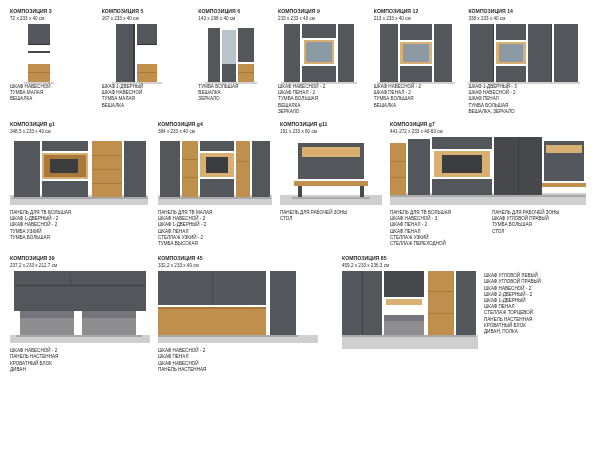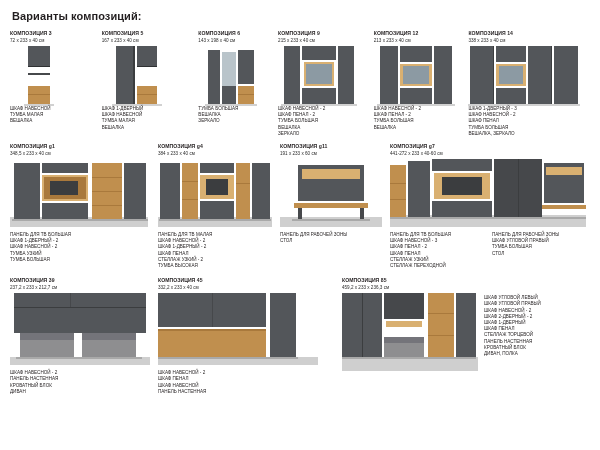--- a/index.html
+++ b/index.html
@@ -63,21 +63,20 @@
   .sofa-d { background: #74747a; }
   .floor  { background: #cfcfcf; }
   .shadow { background: rgba(0,0,0,0.18); }
   .line-d { background: #2f3133; }
 </style>
 </head>
 <body>
 
 <div class="page">
 
-  <div class="page-title">Варианты композиций:</div>
 
   <div class="row row-1">
 
     <div class="cell" style="width:92px;">
       <div class="comp-title">КОМПОЗИЦИЯ 3</div>
       <div class="comp-dims">72 х 233 х 40 см</div>
       <div class="fig" style="width:84px;height:60px;">
         <div class="p dark" style="left:18px;top:0px;width:22px;height:20px;"></div>
         <div class="p line-d" style="left:18px;top:20px;width:22px;height:1px;"></div>
         <div class="p dark2" style="left:18px;top:27px;width:22px;height:2px;"></div>

